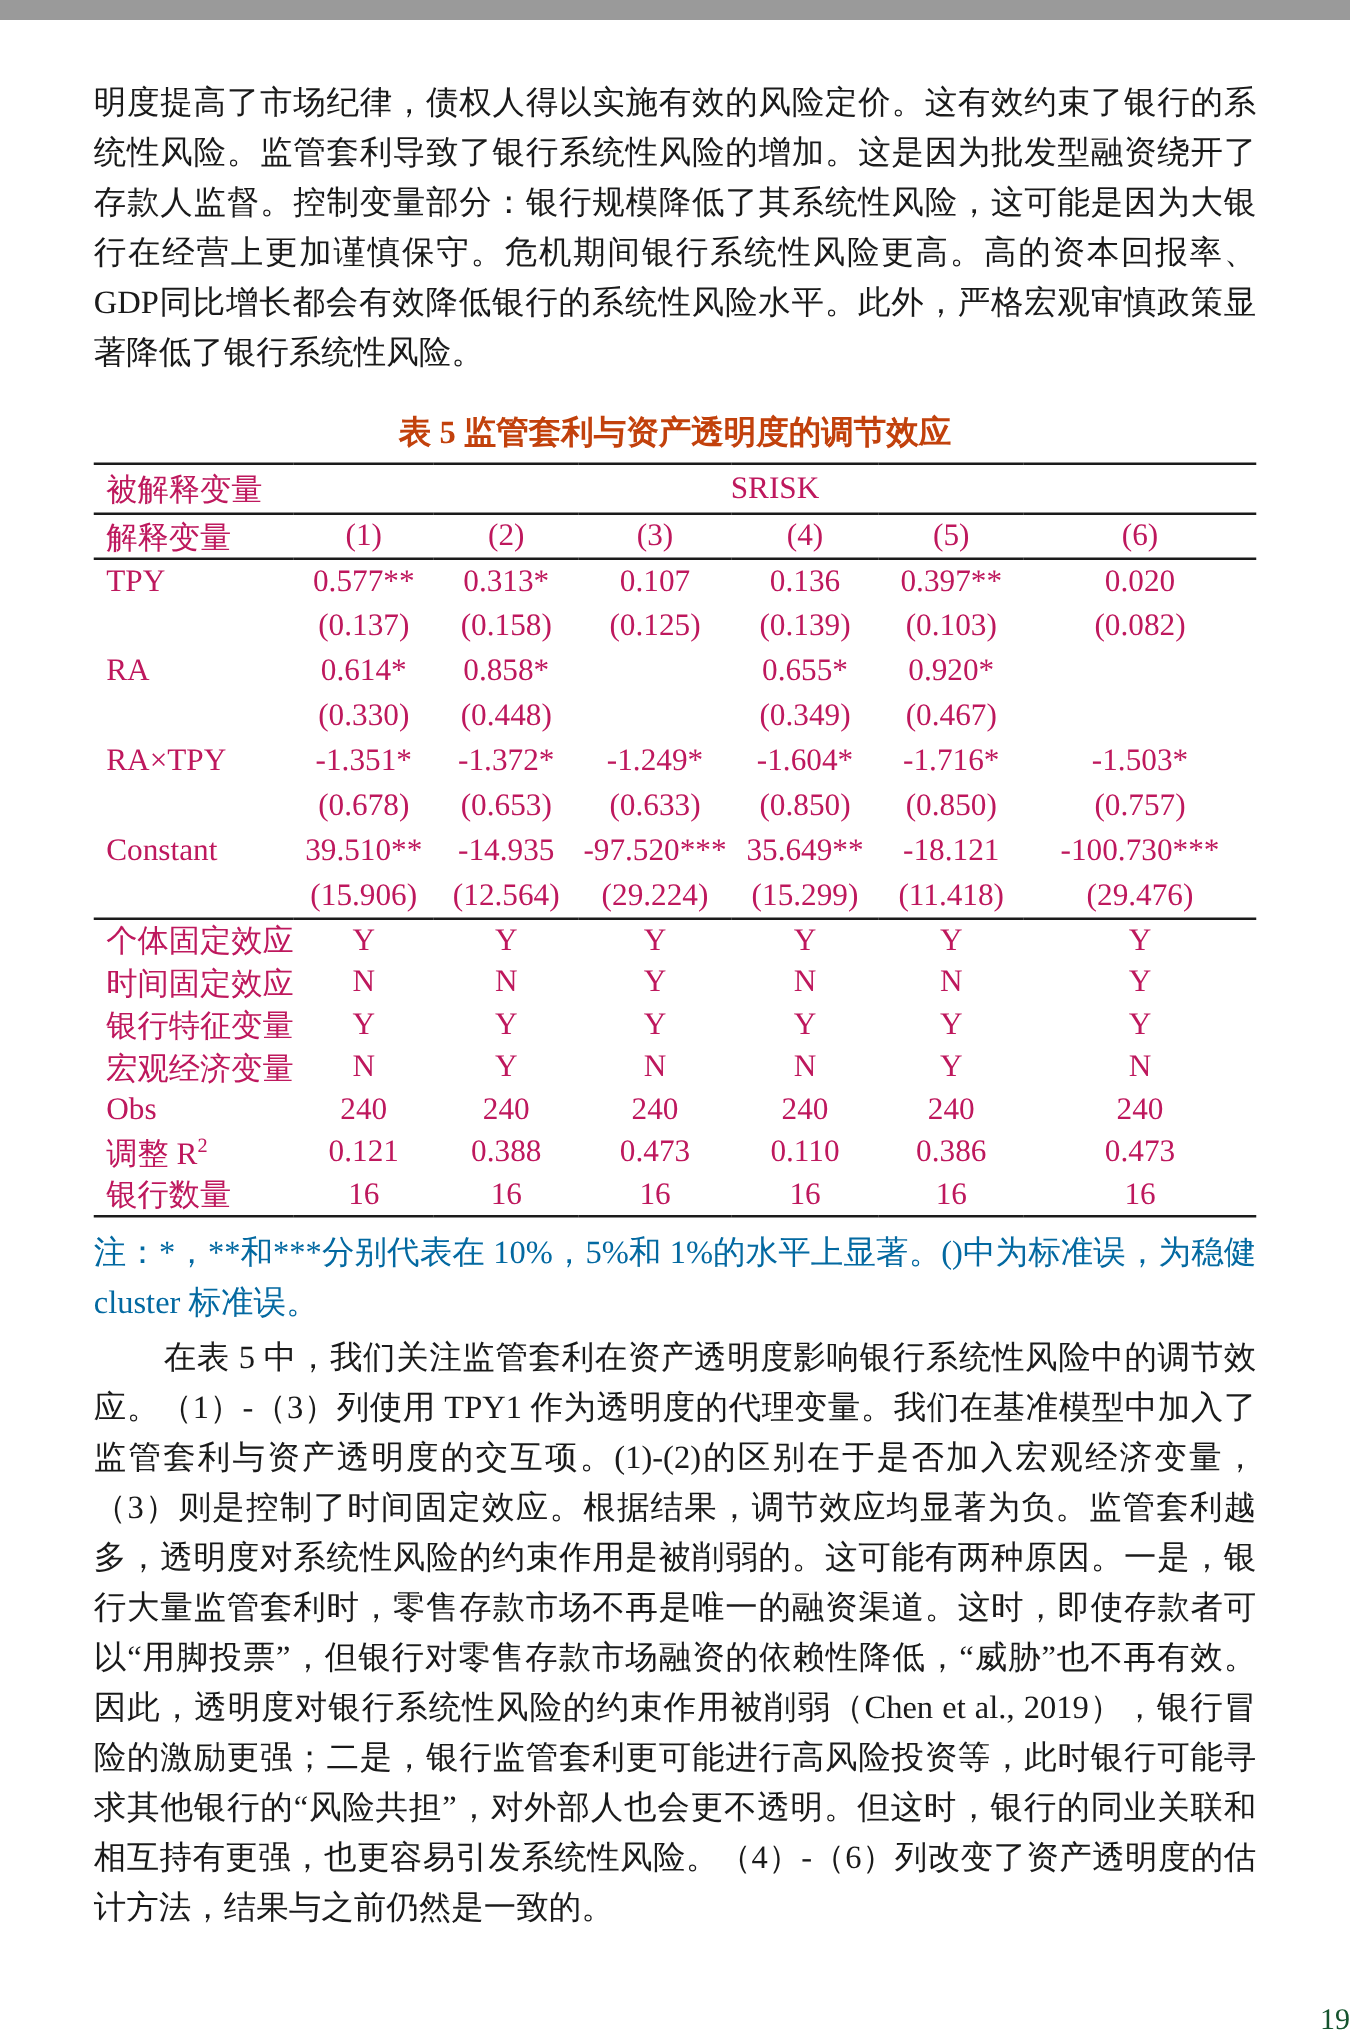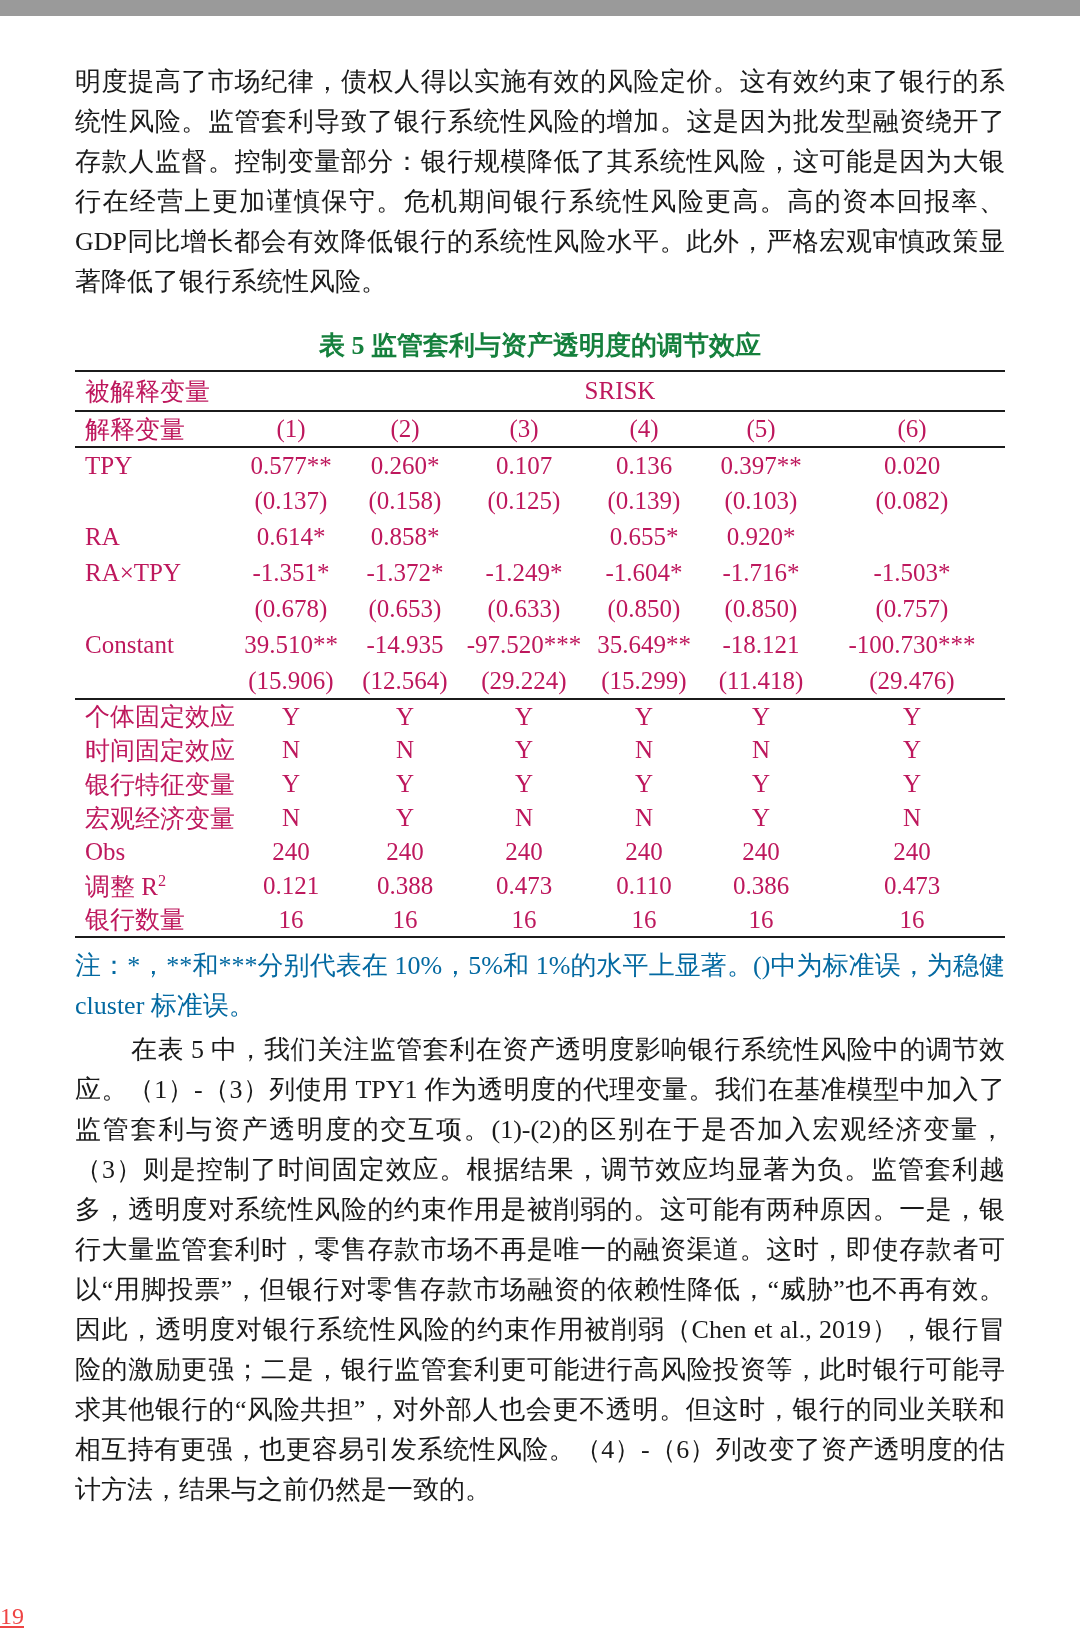--- a/index.html
+++ b/index.html
@@ -21,21 +21,21 @@
     text-align: justify;
     color: #1a1a1a;
   }
   .body-para.indent { text-indent: 56px; }
   .table-title {
     margin-top: 26px;
     text-align: center;
     font-size: 26px;
     font-weight: bold;
     line-height: 36px;
-    color: #15803d;
+    color: #c2410c;
   }
   table.reg-table {
     margin-top: 6px;
     width: 930px;
     border-collapse: collapse;
     border-top: 2px solid #1b1b1b;
     border-bottom: 2px solid #1b1b1b;
     font-size: 25px;
     color: #be185d;
     table-layout: fixed;
@@ -59,24 +59,23 @@
     font-size: 26px;
     line-height: 40px;
     text-align: justify;
     color: #0369a1;
   }
   .page-number {
     position: absolute;
     bottom: 18px;
     left: 0;
     width: 100%;
-    text-align: left;
+    text-align: right;
     font-size: 24px;
-    color: #ef4444;
-    text-decoration: underline;
+    color: #14532d;
   }
   sup { font-size: 0.65em; }
 </style>
 </head>
 <body>
 
 <div class="page">
 
   <p class="body-para">明度提高了市场纪律，债权人得以实施有效的风险定价。这有效约束了银行的系统性风险。监管套利导致了银行系统性风险的增加。这是因为批发型融资绕开了存款人监督。控制变量部分：银行规模降低了其系统性风险，这可能是因为大银行在经营上更加谨慎保守。危机期间银行系统性风险更高。高的资本回报率、GDP同比增长都会有效降低银行的系统性风险水平。此外，严格宏观审慎政策显著降低了银行系统性风险。</p>
 
@@ -104,21 +103,21 @@
         <td class="ctr">(3)</td>
         <td class="ctr">(4)</td>
         <td class="ctr">(5)</td>
         <td class="ctr">(6)</td>
       </tr>
     </thead>
     <tbody>
         <tr class="coef-row">
           <td class="lbl">TPY</td>
           <td class="ctr">0.577**</td>
-          <td class="ctr">0.260*</td>
+          <td class="ctr">0.313*</td>
           <td class="ctr">0.107</td>
           <td class="ctr">0.136</td>
           <td class="ctr">0.397**</td>
           <td class="ctr">0.020</td>
         </tr>
         <tr class="coef-row">
           <td class="lbl"></td>
           <td class="ctr">(0.137)</td>
           <td class="ctr">(0.158)</td>
           <td class="ctr">(0.125)</td>
@@ -126,20 +125,29 @@
           <td class="ctr">(0.103)</td>
           <td class="ctr">(0.082)</td>
         </tr>
         <tr class="coef-row">
           <td class="lbl">RA</td>
           <td class="ctr">0.614*</td>
           <td class="ctr">0.858*</td>
           <td class="ctr"></td>
           <td class="ctr">0.655*</td>
           <td class="ctr">0.920*</td>
+          <td class="ctr"></td>
+        </tr>
+        <tr class="coef-row">
+          <td class="lbl"></td>
+          <td class="ctr">(0.330)</td>
+          <td class="ctr">(0.448)</td>
+          <td class="ctr"></td>
+          <td class="ctr">(0.349)</td>
+          <td class="ctr">(0.467)</td>
           <td class="ctr"></td>
         </tr>
         <tr class="coef-row">
           <td class="lbl">RA×TPY</td>
           <td class="ctr">-1.351*</td>
           <td class="ctr">-1.372*</td>
           <td class="ctr">-1.249*</td>
           <td class="ctr">-1.604*</td>
           <td class="ctr">-1.716*</td>
           <td class="ctr">-1.503*</td>

